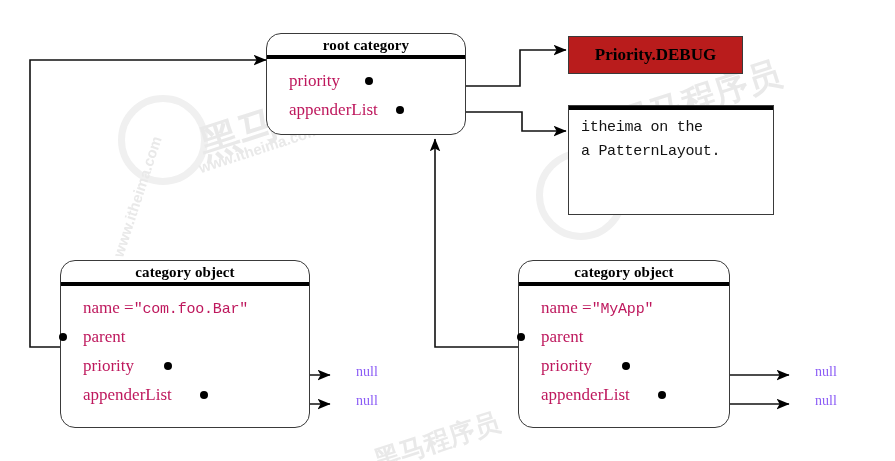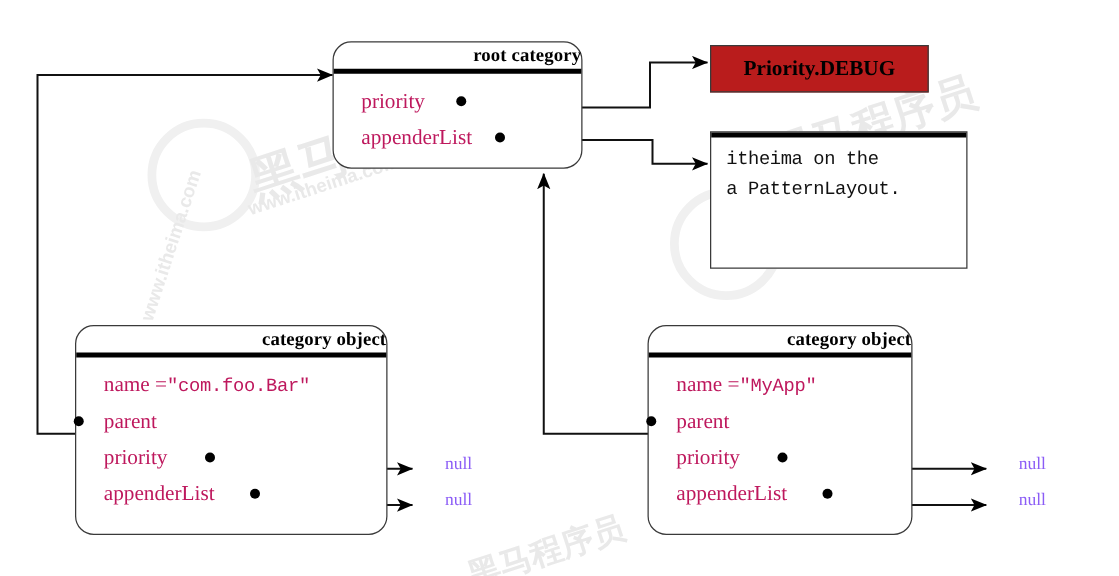--- a/index.html
+++ b/index.html
@@ -45,21 +45,21 @@
   
   .node {
     position: absolute;
     box-sizing: border-box;
     background: #ffffff;
     border: 1.5px solid #3a3a3a;
   }
   .node.rounded { border-radius: 15px; }
 
   .node-title {
-    text-align: right;
+    text-align: center;
     font-weight: bold;
     font-size: 15px;
     letter-spacing: 0.1px;
     color: #000;
     padding-top: 3px;
     padding-bottom: 1px;
     white-space: nowrap;
   }
   .title-rule {
     height: 4px;

